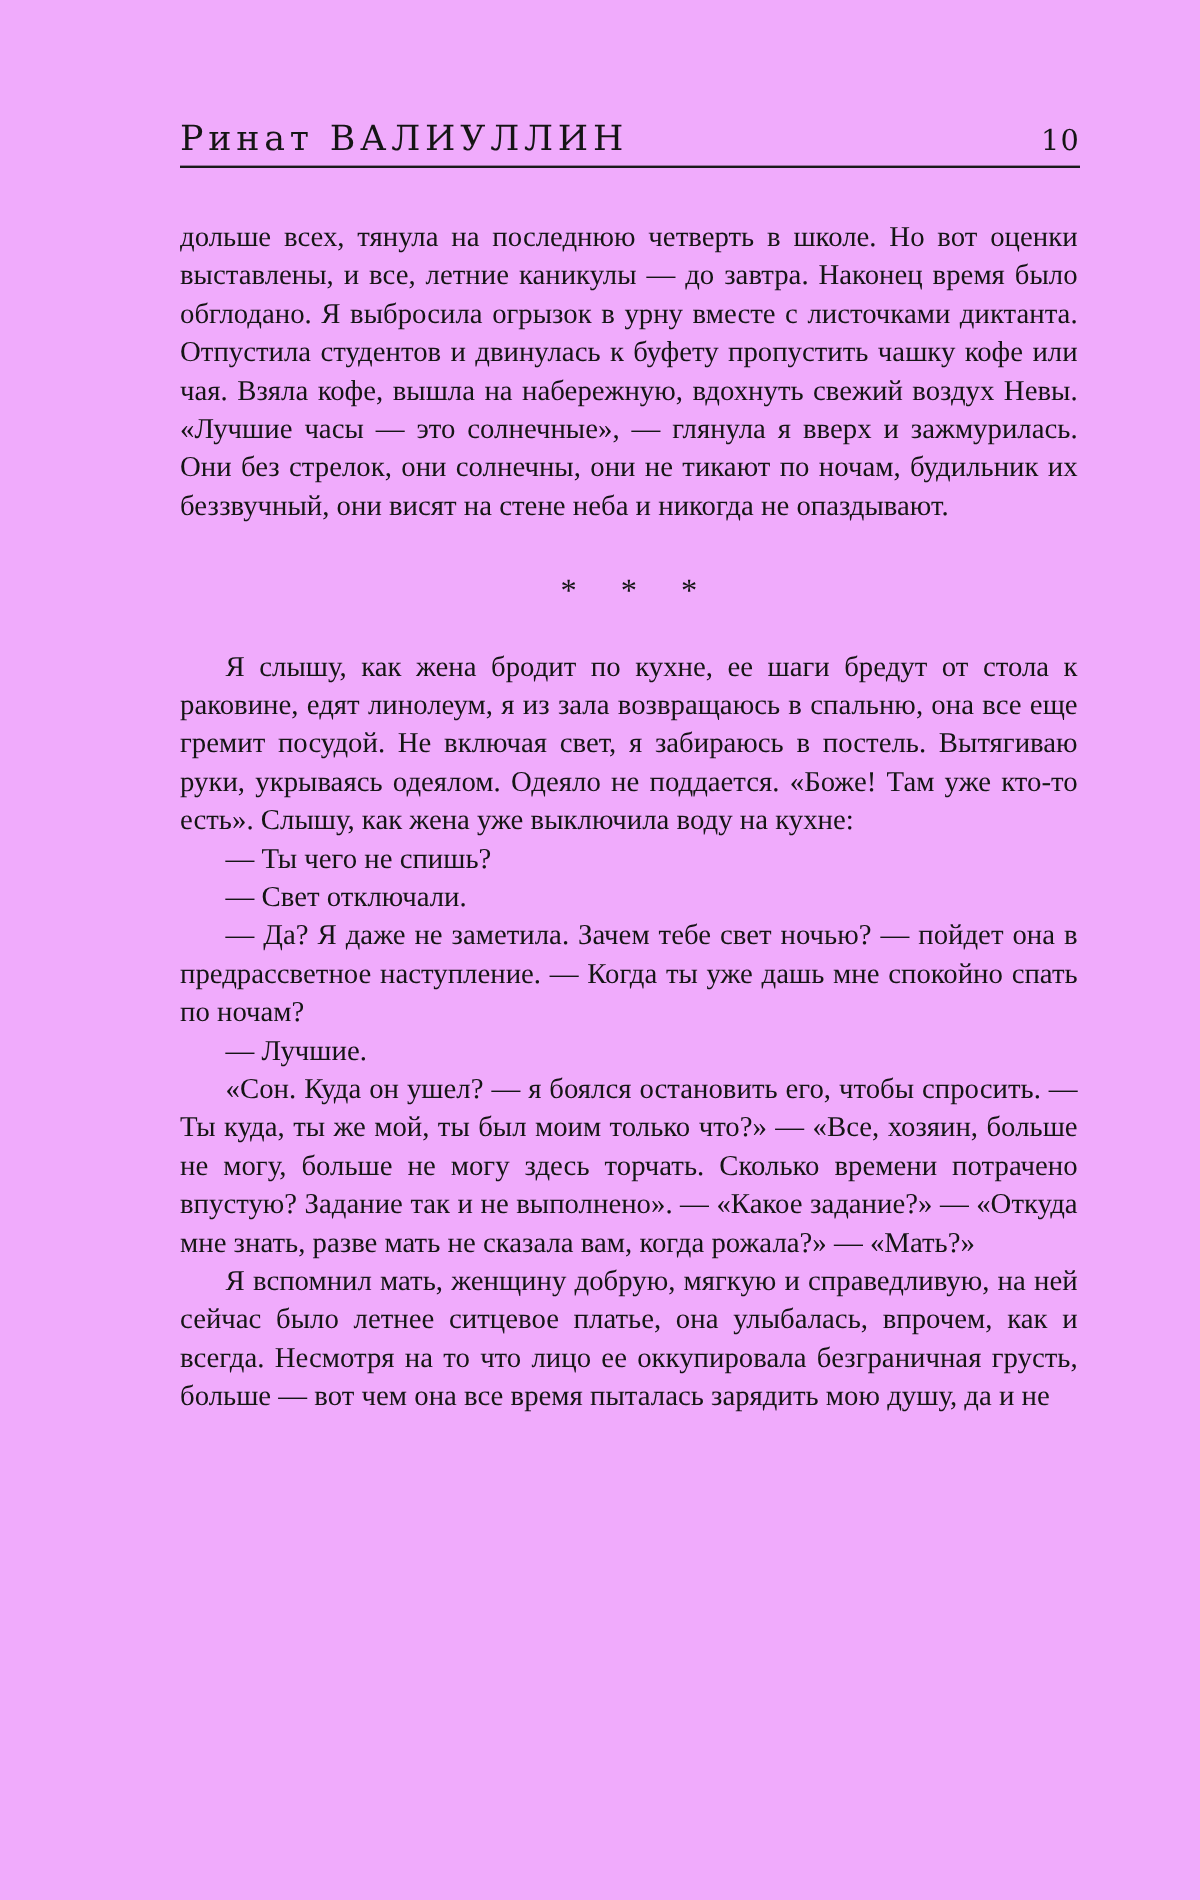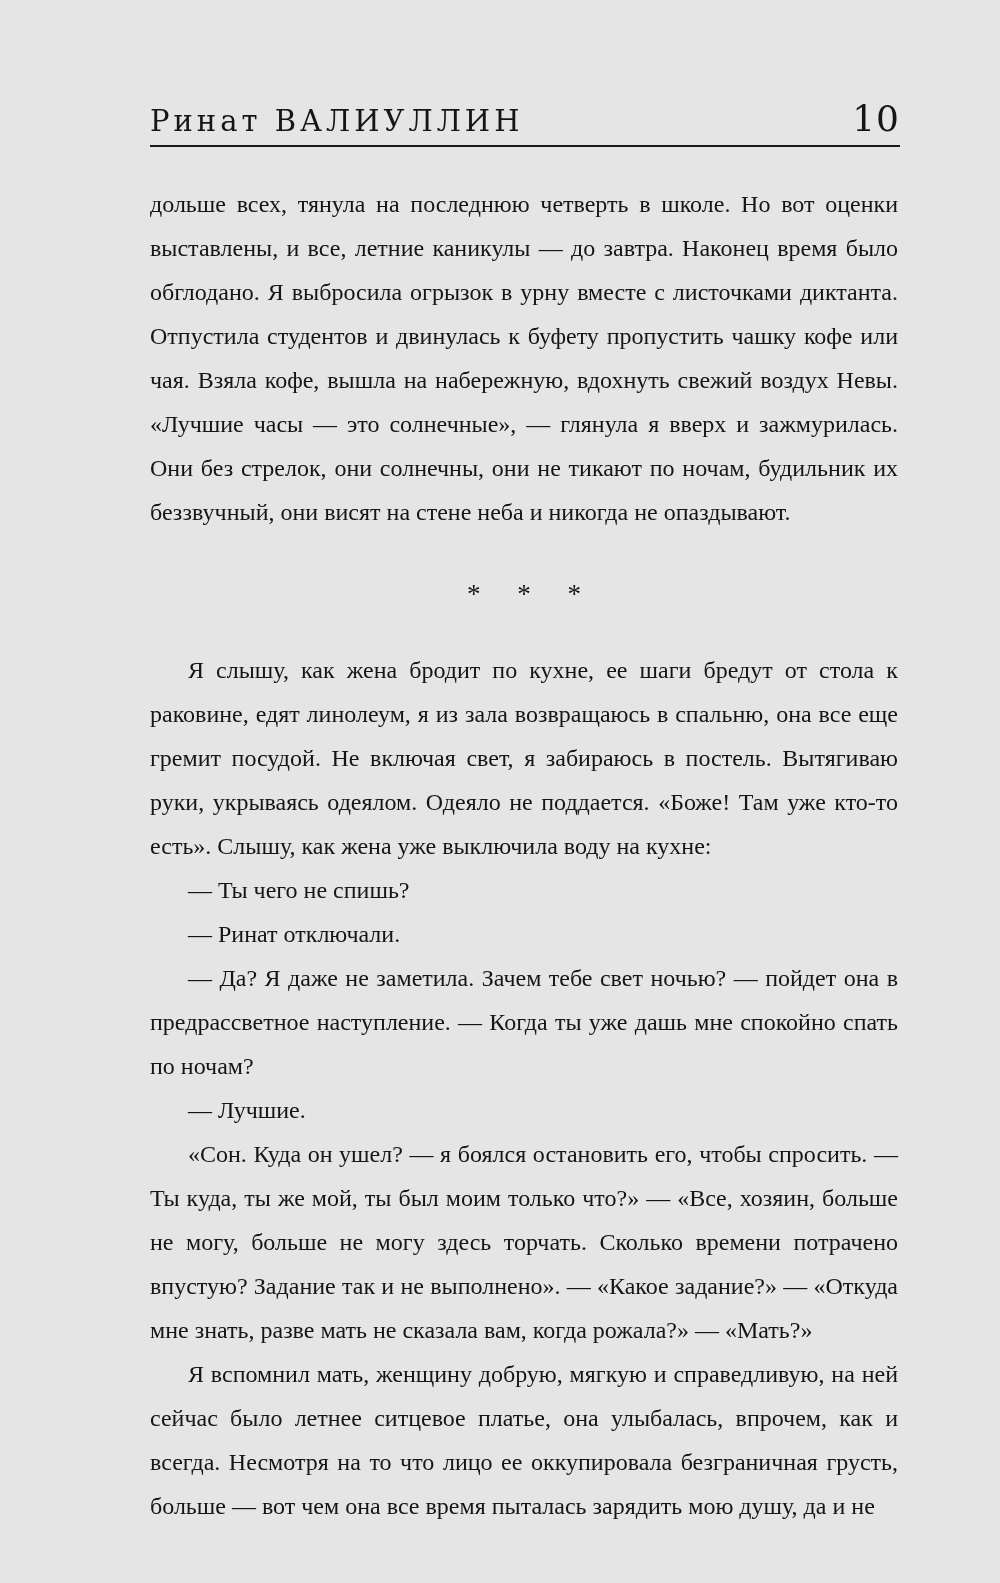--- a/index.html
+++ b/index.html
@@ -1,21 +1,21 @@
 <!DOCTYPE html>
 <html lang="ru"><head>
 <meta charset="utf-8">
 <style>
   * { box-sizing: border-box; }
   html, body { margin: 0; padding: 0; background: #ffffff; }
   .book-page {
     position: relative;
     width: 1000px;
     height: 1583px;
-    background: #e5e5e5;
+    background: #f0abfc;
     color: #151515;
     font-family: "Liberation Serif", "DejaVu Serif", serif;
     overflow: hidden;
   }
   .page-header {
     position: absolute;
     left: 150px;
     right: 100px;
     top: 98px;
   }
@@ -26,35 +26,35 @@
   }
   .author-name {
     font-family: "DejaVu Serif", serif;
     font-size: 29px;
     letter-spacing: 4px;
     font-weight: 400;
     white-space: nowrap;
   }
   .page-number {
     font-family: "DejaVu Serif", serif;
-    font-size: 36px;
+    font-size: 24px;
     letter-spacing: 1px;
   }
   .header-rule {
     margin-top: 6px;
     border-bottom: 2px solid #1a1a1a;
     height: 0;
   }
   .page-content {
     position: absolute;
     left: 150px;
     right: 102px;
     top: 182px;
     font-size: 24px;
-    line-height: 44px;
+    line-height: 32px;
     text-align: justify;
     hyphens: auto;
     -webkit-hyphens: auto;
   }
   .page-content p {
     margin: 0;
     padding: 0;
     text-indent: 38px;
   }
   .page-content p.no-indent {
@@ -84,21 +84,21 @@
 
   <div class="page-content">
     <p class="no-indent">дольше всех, тянула на последнюю четверть в школе. Но вот оценки выставлены, и все, летние каникулы — до завтра. Наконец время было обглодано. Я выбросила огрызок в урну вместе с листочками диктанта. Отпустила студентов и двинулась к буфету пропустить чашку кофе или чая. Взяла кофе, вышла на набережную, вдохнуть свежий воздух Невы. «Лучшие часы — это солнечные», — глянула я вверх и зажмурилась. Они без стрелок, они солнечны, они не тикают по ночам, будильник их беззвучный, они висят на стене неба и никогда не опаздывают.</p>
 
     <p class="section-separator">* * *</p>
 
     <p>Я слышу, как жена бродит по кухне, ее шаги бредут от стола к раковине, едят линолеум, я из зала возвращаюсь в спальню, она все еще гремит посудой. Не включая свет, я забираюсь в постель. Вытягиваю руки, укрываясь одеялом. Одеяло не поддается. «Боже! Там уже кто-то есть». Слышу, как жена уже выключила воду на кухне:</p>
 
     <p>— Ты чего не спишь?</p>
 
-    <p>— Ринат отключали.</p>
+    <p>— Свет отключали.</p>
 
     <p>— Да? Я даже не заметила. Зачем тебе свет ночью? — пойдет она в предрассветное наступление. — Когда ты уже дашь мне спокойно спать по ночам?</p>
 
     <p>— Лучшие.</p>
 
     <p>«Сон. Куда он ушел? — я боялся остановить его, чтобы спросить. — Ты куда, ты же мой, ты был моим только что?» — «Все, хозяин, больше не могу, больше не могу здесь торчать. Сколько времени потрачено впустую? Задание так и не выполнено». — «Какое задание?» — «Откуда мне знать, разве мать не сказала вам, когда рожала?» — «Мать?»</p>
 
     <p>Я вспомнил мать, женщину добрую, мягкую и справедливую, на ней сейчас было летнее ситцевое платье, она улыбалась, впрочем, как и всегда. Несмотря на то что лицо ее оккупировала безграничная грусть, больше — вот чем она все время пыталась зарядить мою душу, да и не</p>
   </div>
 

